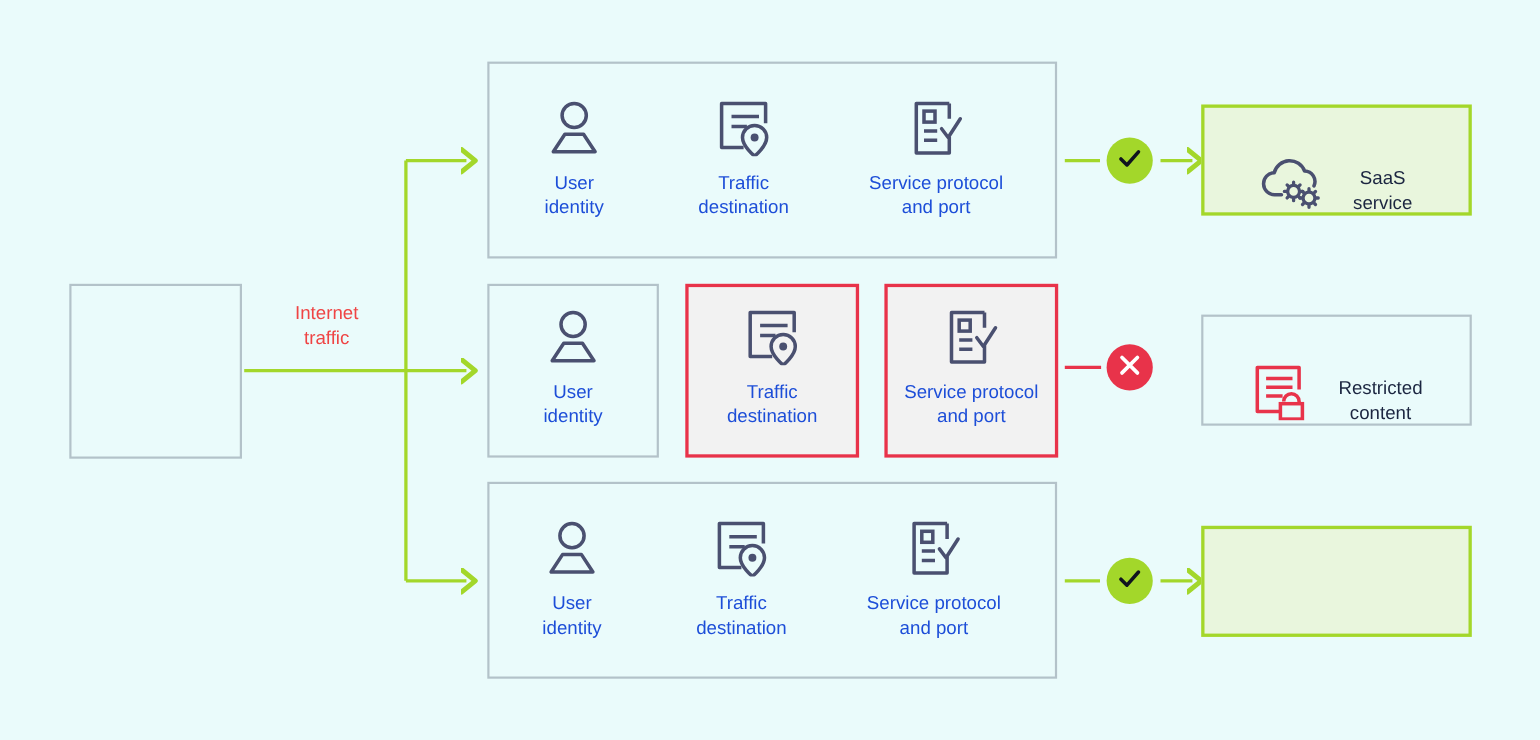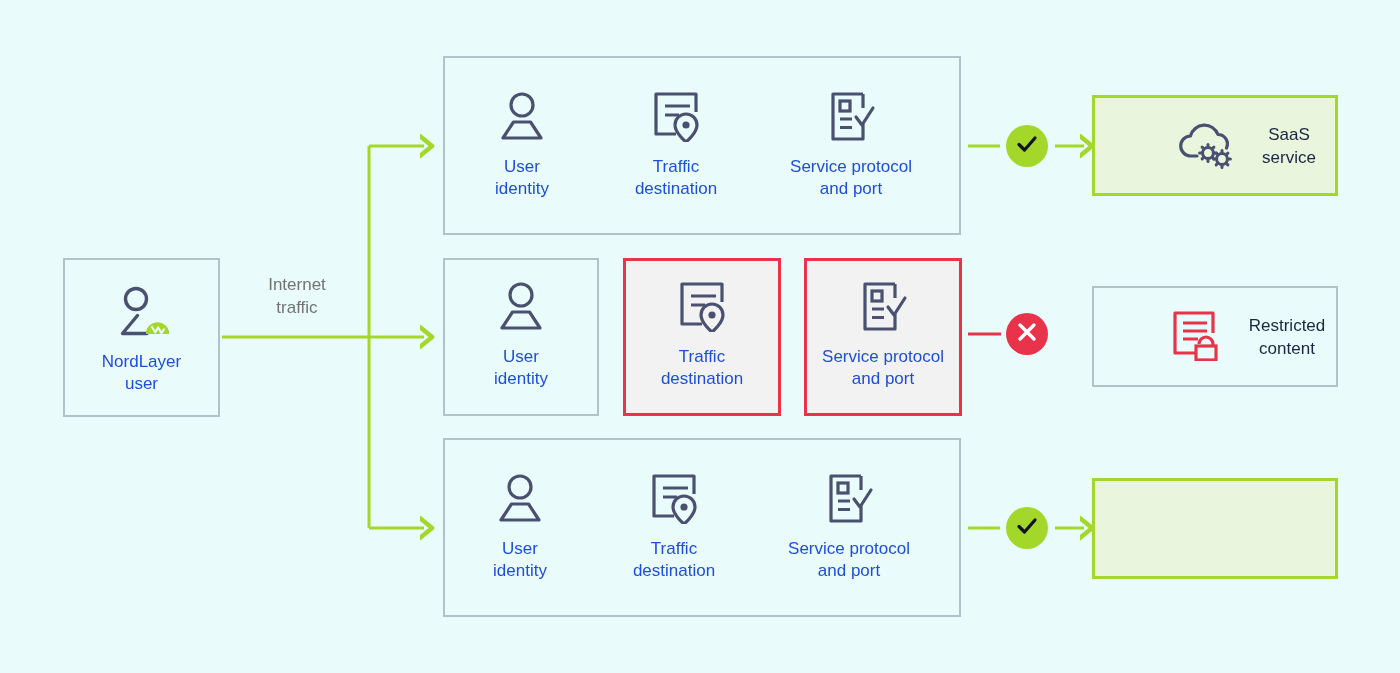--- a/index.html
+++ b/index.html
@@ -54,37 +54,36 @@
     font-size: 17px;
     line-height: 22px;
     white-space: pre-line;
   }
 
   
   .dest-inner {
     position: absolute;
     display: flex;
     flex-direction: row;
-    align-items: center;
+    align-items: flex-end;
     gap: 26px;
-    padding-left: 32px;
   }
   .dest-inner .label {
     color: #1b2540;
     font-size: 17px;
     line-height: 23px;
     text-align: center;
     white-space: pre-line;
   }
 
   
   .caption {
     position: absolute;
     text-align: center;
-    color: #737373;
+    color: #ef4444;
     font-size: 17px;
     line-height: 23px;
     white-space: pre-line;
   }
 
   
   .badge {
     position: absolute;
     width: 42px;
     height: 42px;
@@ -131,34 +130,20 @@
     <path d="M968,146 L1000,146" fill="none" stroke="#a3d72a" stroke-width="3"></path>
     <path d="M1055,146 L1084,146" fill="none" stroke="#a3d72a" stroke-width="3" marker-end="url(#arrowGreen)"></path>
 
     <path d="M968,334 L1001,334" fill="none" stroke="#e8334a" stroke-width="3"></path>
 
     <path d="M968,528 L1000,528" fill="none" stroke="#a3d72a" stroke-width="3"></path>
     <path d="M1055,528 L1084,528" fill="none" stroke="#a3d72a" stroke-width="3" marker-end="url(#arrowGreen)"></path>
   </svg>
 
   <div class="box" style="left:63px; top:258px; width:157px; height:159px;"></div>
-  <div class="cell" style="left:63px; top:285px; width:157px;">
-    <span class="glyph">
-      <svg width="56" height="52" viewBox="0 0 56 52" xmlns="http://www.w3.org/2000/svg">
-        <circle cx="22" cy="14" r="10.5" fill="none" stroke="#4a5070" stroke-width="3.4"></circle>
-        <path d="M23.5,30.5 L8.5,48.5 L33,48.5" fill="none" stroke="#4a5070" stroke-width="3.4" stroke-linecap="round" stroke-linejoin="round"></path>
-        <path d="M32,49 A11.5,11.5 0 0 1 55,49 Z
-                 M38.5,40.5 L42,46 L45,41.5 L48.5,47.5 L51,43" fill="#a3d72a"></path>
-        <path d="M32,49 A11.5,11.5 0 0 1 55,49 Z" fill="#a3d72a"></path>
-        <path d="M37.5,41.2 L41.2,47.2 L44.2,42.4 L47.4,48.2 L50.4,43.6" fill="none" stroke="#eafbfb" stroke-width="2.1" stroke-linejoin="round"></path>
-      </svg>
-    </span>
-    <span class="label">NordLayer
-user</span>
-  </div>
 
   <div class="caption" style="left:232px; top:273px; width:130px;">Internet
 traffic</div>
 
   <div class="box" style="left:443px; top:56px; width:518px; height:179px;"></div>
 
   <div class="cell" style="left:443px; top:90px; width:158px;">
     <span class="glyph">
       <svg width="52" height="52" viewBox="0 0 52 52" xmlns="http://www.w3.org/2000/svg">
         <circle cx="26" cy="15" r="11" fill="none" stroke="#4a5070" stroke-width="3.2"></circle>

